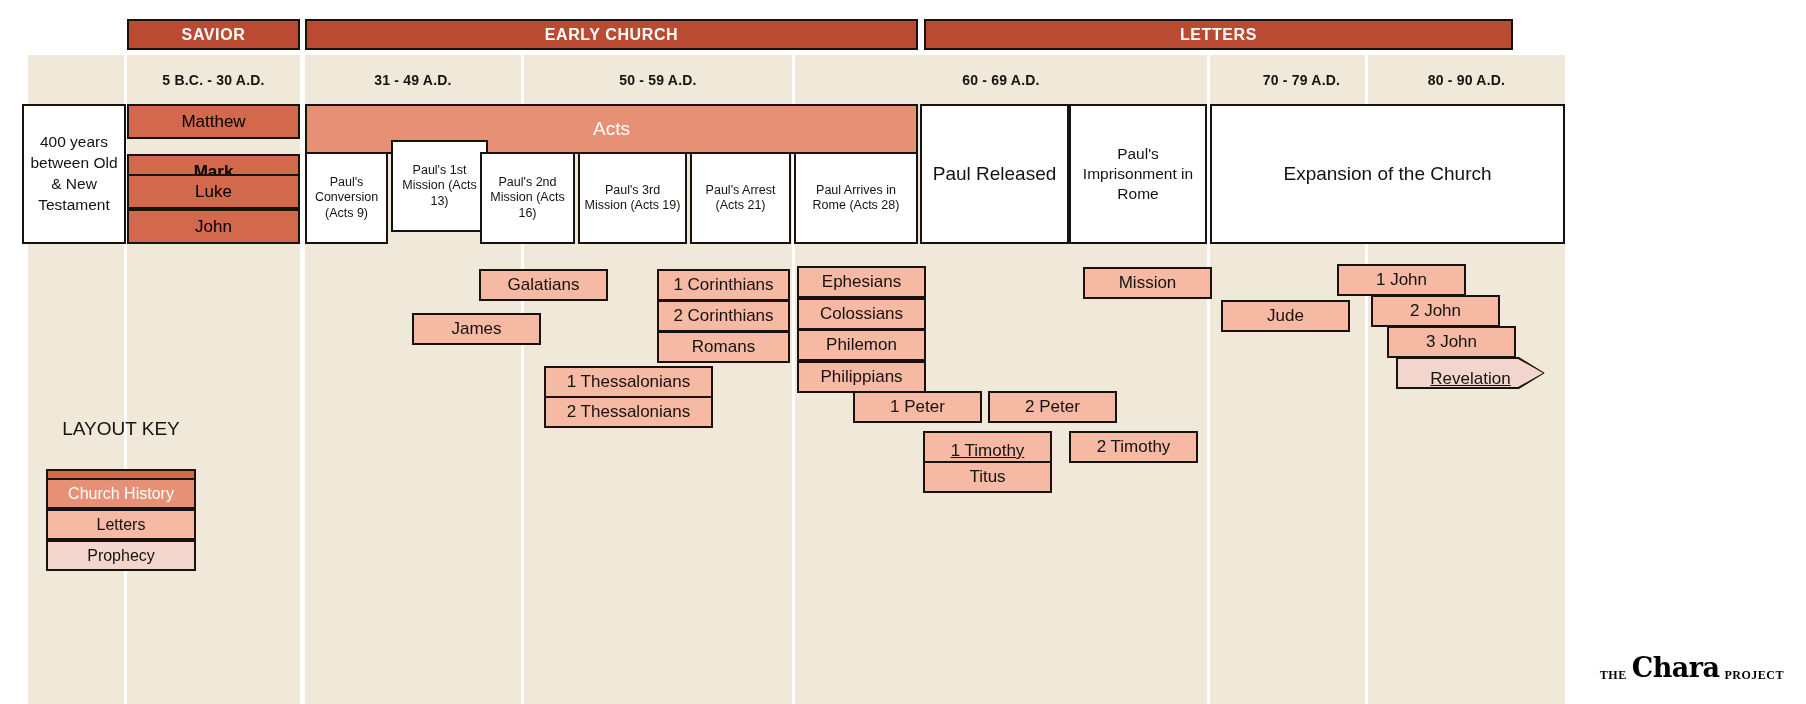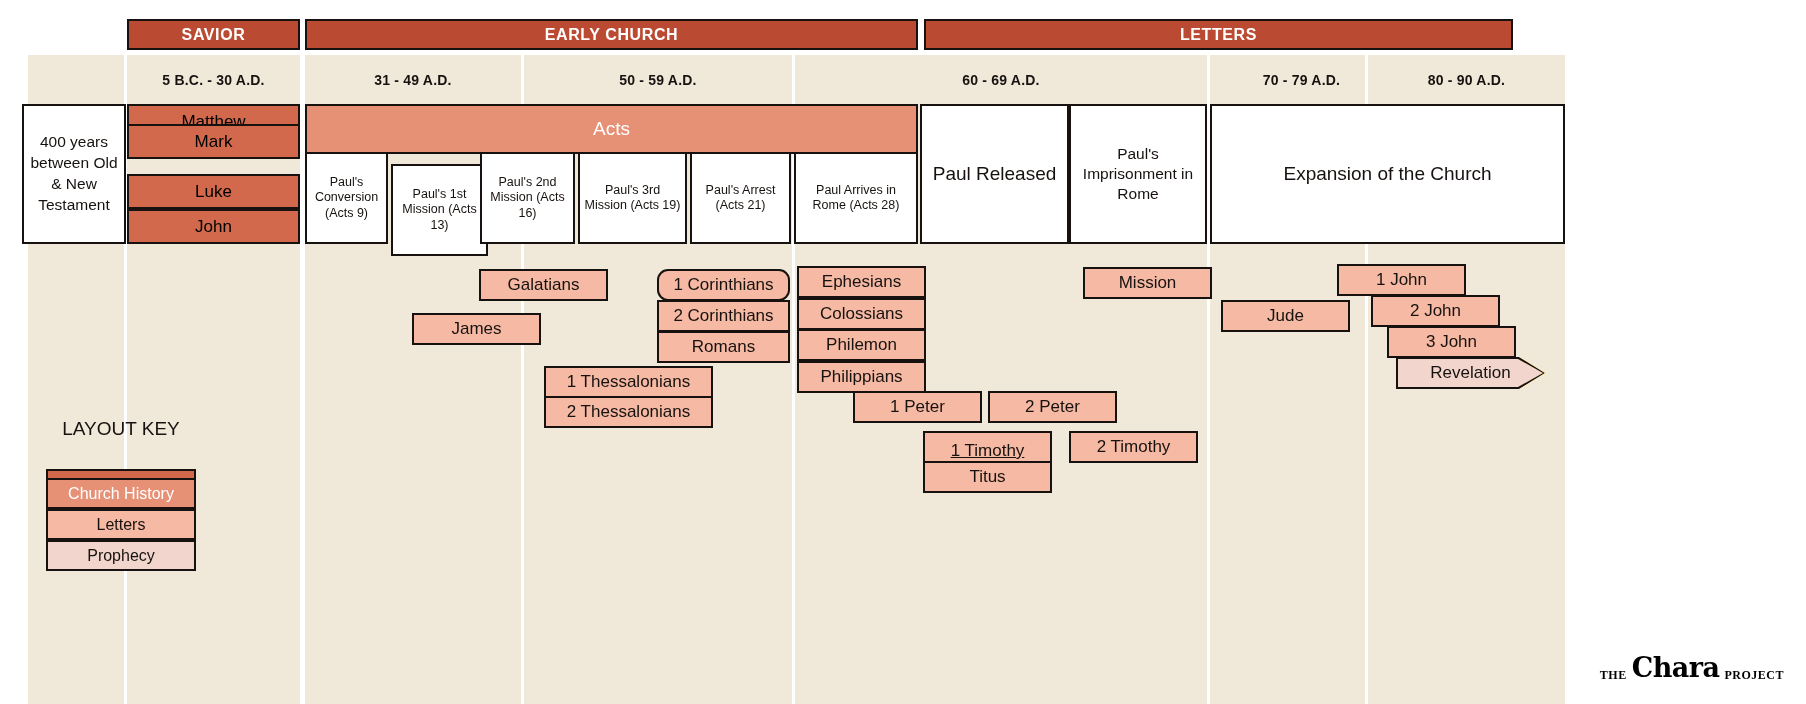--- a/index.html
+++ b/index.html
@@ -48,22 +48,23 @@
   .fs12{font-size:12.5px;line-height:1.22;}
   .fs15{font-size:15.5px;}
   .fs17{font-size:17px;}
   .fs19{font-size:19px;}
 
   
   .arrow{
     position:absolute;box-sizing:border-box;
     background:#eab308;
     color:#17120f;font-size:17px;
-    display:flex;align-items:center;justify-content:center;
+    display:flex;align-items:flex-end;justify-content:center;
     clip-path:polygon(0 0, calc(100% - 26px) 0, 100% 50%, calc(100% - 26px) 100%, 0 100%);
+    text-decoration:underline;
   }
   .arrow .shape{
     position:absolute;inset:0;
     background:#17120f;
     clip-path:polygon(0 0, calc(100% - 26px) 0, 100% 50%, calc(100% - 26px) 100%, 0 100%);
     z-index:0;
   }
   .arrow .inner{
     position:absolute;left:2px;top:2px;right:2px;bottom:2px;
     background:#f2d6cd;
@@ -120,46 +121,46 @@
       <div class="date" style="left: 524px; width: 268px;">50 - 59 A.D.</div>
       <div class="date" style="left: 795px; width: 412px;">60 - 69 A.D.</div>
       <div class="date" style="left: 1210px; width: 155px; padding-left: 14px;">70 - 79 A.D.</div>
       <div class="date" style="left: 1368px; width: 197px;">80 - 90 A.D.</div>
     </div>
 
   <div class="box white fs15" id="intertestament" style="left:22px;top:104px;width:104px;height:140px;flex-direction:column;line-height:1.35;">400 years between Old &amp; New Testament</div>
 
   <div id="gospels">
       <div class="box gospel fs17" style="left: 127px; top: 104px; width: 173px; height: 35px;">Matthew</div>
-      <div class="box gospel fs17" style="left: 127px; top: 124px; width: 173px; height: 35px;">Mark</div>
+      <div class="box gospel fs17" style="left: 127px; top: 154px; width: 173px; height: 35px; font-weight: bold;">Mark</div>
       <div class="box gospel fs17" style="left: 127px; top: 174px; width: 173px; height: 35px;">Luke</div>
       <div class="box gospel fs17" style="left: 127px; top: 209px; width: 173px; height: 35px;">John</div>
     </div>
 
   <div class="box church fs19" id="actsbar" style="left:305px;top:104px;width:613px;height:50px;">Acts</div>
 
   <div id="actsEvents">
       <div class="box white fs12" style="left: 305px; top: 152px; width: 83px; height: 92px; flex-direction: column; padding: 0px 3px;">Paul's Conversion (Acts 9)</div>
-      <div class="box white fs12" style="left: 391px; top: 164px; width: 97px; height: 92px; flex-direction: column; padding: 0px 3px;">Paul's 1st Mission (Acts 13)</div>
+      <div class="box white fs12" style="left: 391px; top: 140px; width: 97px; height: 92px; flex-direction: column; padding: 0px 3px;">Paul's 1st Mission (Acts 13)</div>
       <div class="box white fs12" style="left: 480px; top: 152px; width: 95px; height: 92px; flex-direction: column; padding: 0px 3px;">Paul's 2nd Mission (Acts 16)</div>
       <div class="box white fs12" style="left: 578px; top: 152px; width: 109px; height: 92px; flex-direction: column; padding: 0px 3px;">Paul's 3rd Mission (Acts 19)</div>
       <div class="box white fs12" style="left: 690px; top: 152px; width: 101px; height: 92px; flex-direction: column; padding: 0px 3px;">Paul's Arrest (Acts 21)</div>
       <div class="box white fs12" style="left: 794px; top: 152px; width: 124px; height: 92px; flex-direction: column; padding: 0px 3px;">Paul Arrives in Rome (Acts 28)</div>
     </div>
 
   <div id="laterEvents">
       <div class="box white fs19" style="left: 920px; top: 104px; width: 149px; height: 140px; flex-direction: column; line-height: 1.3; padding: 0px 4px;">Paul Released</div>
       <div class="box white fs15" style="left: 1069px; top: 104px; width: 138px; height: 140px; flex-direction: column; line-height: 1.3; padding: 0px 4px;">Paul's Imprisonment in Rome</div>
       <div class="box white fs19" style="left: 1210px; top: 104px; width: 355px; height: 140px; flex-direction: column; line-height: 1.3; padding: 12px 4px;">Expansion of the Church</div>
     </div>
 
   <div id="books">
       <div class="box letter fs17" style="left: 479px; top: 269px; width: 129px; height: 32px;">Galatians</div>
       <div class="box letter fs17" style="left: 412px; top: 313px; width: 129px; height: 32px;">James</div>
-      <div class="box letter fs17" style="left: 657px; top: 269px; width: 133px; height: 32px; border-radius: 11px;">1 Corinthians</div>
+      <div class="box letter fs17" style="left: 657px; top: 269px; width: 133px; height: 32px;">1 Corinthians</div>
       <div class="box letter fs17" style="left: 657px; top: 300px; width: 133px; height: 32px;">2 Corinthians</div>
       <div class="box letter fs17" style="left: 657px; top: 331px; width: 133px; height: 32px;">Romans</div>
       <div class="box letter fs17" style="left: 544px; top: 366px; width: 169px; height: 32px;">1 Thessalonians</div>
       <div class="box letter fs17" style="left: 544px; top: 396px; width: 169px; height: 32px;">2 Thessalonians</div>
       <div class="box letter fs17" style="left: 797px; top: 266px; width: 129px; height: 32px;">Ephesians</div>
       <div class="box letter fs17" style="left: 797px; top: 298px; width: 129px; height: 32px;">Colossians</div>
       <div class="box letter fs17" style="left: 797px; top: 329px; width: 129px; height: 32px;">Philemon</div>
       <div class="box letter fs17" style="left: 797px; top: 361px; width: 129px; height: 32px;">Philippians</div>
       <div class="box letter fs17" style="left: 853px; top: 391px; width: 129px; height: 32px;">1 Peter</div>
       <div class="box letter fs17" style="left: 988px; top: 391px; width: 129px; height: 32px;">2 Peter</div>

